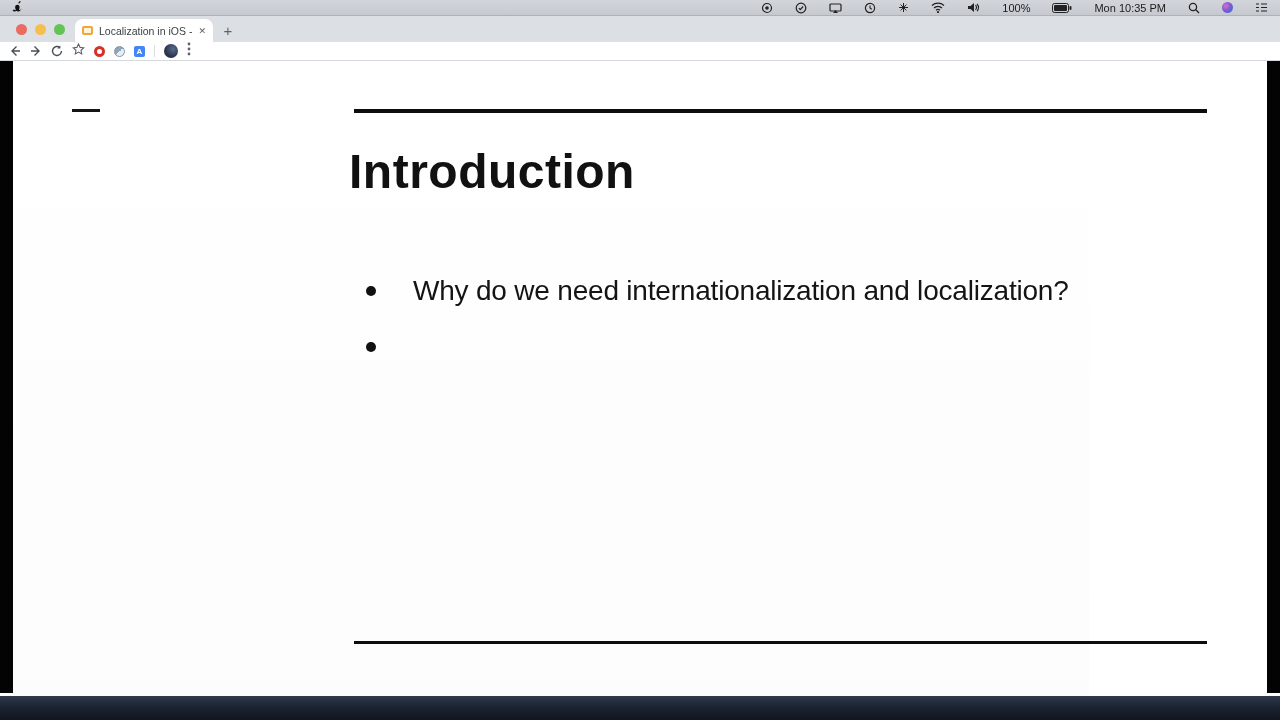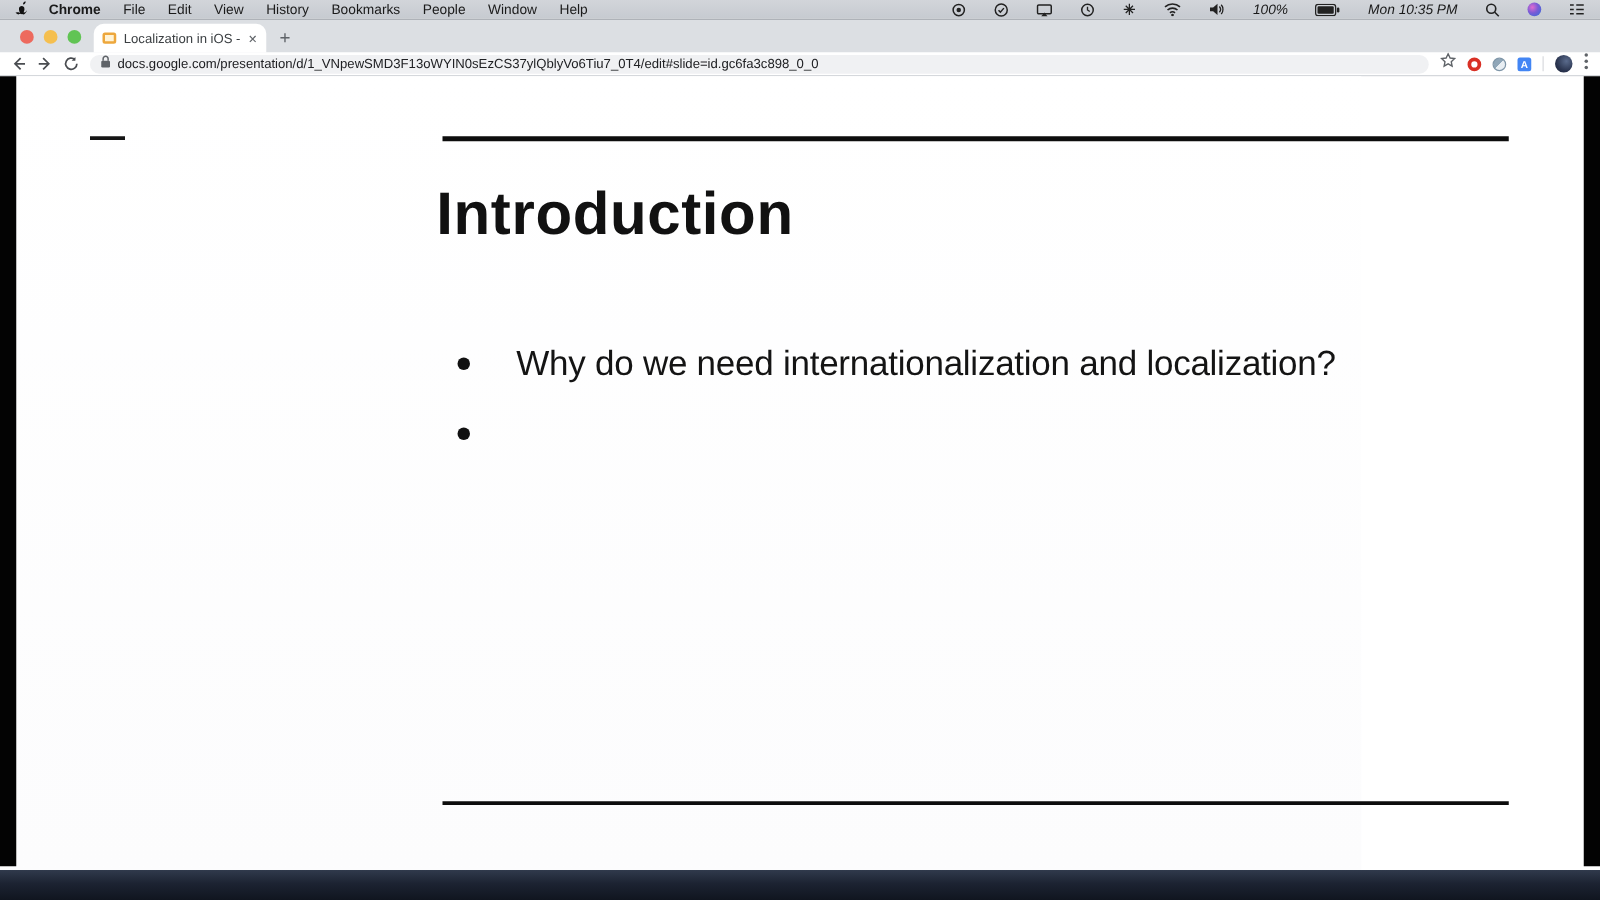--- a/index.html
+++ b/index.html
@@ -9,21 +9,21 @@
 
   
   .menubar { position:absolute; top:0; left:0; width:1280px; height:16px;
     background:linear-gradient(#d2d5da,#c6cad0); border-bottom:1px solid #aeb2b8;
     display:flex; align-items:center; padding:0 12px; font-size:11px; color:#1a1a1a; }
   .menubar .apple { margin-right:4px; display:flex; align-items:center; }
   .menu-items { display:flex; align-items:center; gap:18px; margin-left:12px; }
   .menu-items span { white-space:nowrap; cursor:default; }
   .menu-items span:first-child { font-weight:700; }
   .mb-spacer { flex:1; }
-  .status { display:flex; align-items:center; gap:22px;font-style:italic; }
+  .status { display:flex; align-items:center; gap:22px; }
   .status svg { display:block; }
   .status .txt { font-size:11px; white-space:nowrap; }
   .siri-dot { width:11px; height:11px; border-radius:50%;
     background:radial-gradient(circle at 35% 35%, #e06bd0 0%, #7a5bd6 45%, #2f6fd8 100%); }
 
   
   .tabstrip { position:absolute; top:16px; left:0; width:1280px; height:26px; background:#dcdfe3; }
   .lights { position:absolute; left:16px; top:8px; display:flex; gap:8px; }
   .light { width:11px; height:11px; border-radius:50%; }
   .tab { position:absolute; left:75px; top:3px; width:138px; height:23px; background:#fff;
@@ -74,31 +74,20 @@
 
 <div class="screen">
 
   <div class="menubar">
     <span class="apple">
       <svg width="11" height="13" viewBox="0 0 11 13">
           <path fill="#111" d="M7.7 2.2c.5-.6.8-1.4.7-2.2-.7.1-1.5.5-2 1.1-.4.5-.8 1.3-.7 2.1.8.1 1.5-.4 2-1zM9.9 9.3c-.4.9-.6 1.3-1.1 2-.7 1-1.6 2.2-2.8 2.2-1 0-1.3-.7-2.6-.7s-1.7.7-2.7.7C-.5 13.5-1.3 12.4-2 11.4c.9.1 1.7-.1 2.4-.1 1.1 0 1.4.7 2.6.7s1.5-.7 2.6-.7c.8 0 1.6.2 2.4.1z" transform="translate(2,0) scale(0.78)"></path>
           <path fill="#111" d="M5.4 3.9c-1.2 0-2.5.7-2.5 2.6 0 2.2 1.5 4.6 2.5 4.6.9 0 2.4-2.4 2.4-4.6 0-1.9-1.2-2.6-2.4-2.6z" transform="scale(0.9) translate(0.6,0.4)"></path>
         </svg>
     </span>
-    <div class="menu-items">
-      <span>Chrome</span>
-      <span>File</span>
-      <span>Edit</span>
-      <span>View</span>
-      <span>History</span>
-      <span>Bookmarks</span>
-      <span>People</span>
-      <span>Window</span>
-      <span>Help</span>
-    </div>
     <div class="mb-spacer"></div>
     <div class="status">
       <span>
           <svg width="12" height="12" viewBox="0 0 12 12">
             <circle cx="6" cy="6" r="4.5" fill="none" stroke="#222" stroke-width="1.2"></circle>
             <circle cx="6" cy="6" r="1.8" fill="#222"></circle>
           </svg>
         </span>
       <span>
           <svg width="12" height="12" viewBox="0 0 12 12">
@@ -185,27 +174,20 @@
         <svg width="12" height="12" viewBox="0 0 12 12">
           <path d="M4.5 1.5L9 6l-4.5 4.5M9 6H1" fill="none" stroke="#4a4d51" stroke-width="1.4"></path>
         </svg>
       </span>
     <span class="navbtn">
         <svg width="12" height="12" viewBox="0 0 12 12">
           <path d="M10.5 6A4.5 4.5 0 1 1 9 2.6" fill="none" stroke="#4a4d51" stroke-width="1.4"></path>
           <path d="M9.3 0.5v3h-3z" fill="#4a4d51"></path>
         </svg>
       </span>
-    <div class="omnibox">
-      <span><svg width="9" height="11" viewBox="0 0 9 11">
-            <rect x="1" y="4.5" width="7" height="5.5" rx="1" fill="#5f6368"></rect>
-            <path d="M2.5 4.5V3a2 2 0 0 1 4 0v1.5" fill="none" stroke="#5f6368" stroke-width="1.2"></path>
-          </svg></span>
-      <span class="url">docs.google.com/presentation/d/1_VNpewSMD3F13oWYIN0sEzCS37ylQblyVo6Tiu7_0T4/edit#slide=id.gc6fa3c898_0_0</span>
-    </div>
     <div class="tb-right">
       <span><svg width="13" height="13" viewBox="0 0 13 13">
             <path d="M6.5 1l1.6 3.4 3.6.4-2.7 2.5.7 3.6-3.2-1.8-3.2 1.8.7-3.6L1.3 4.8l3.6-.4z" fill="none" stroke="#5f6368" stroke-width="1.1"></path>
           </svg></span>
       <span class="ext-red"></span>
       <span class="ext-duo"></span>
       <span class="ext-translate">A</span>
       <span class="tb-sep"></span>
       <span class="avatar"></span>
       <span><svg width="4" height="14" viewBox="0 0 4 14">

